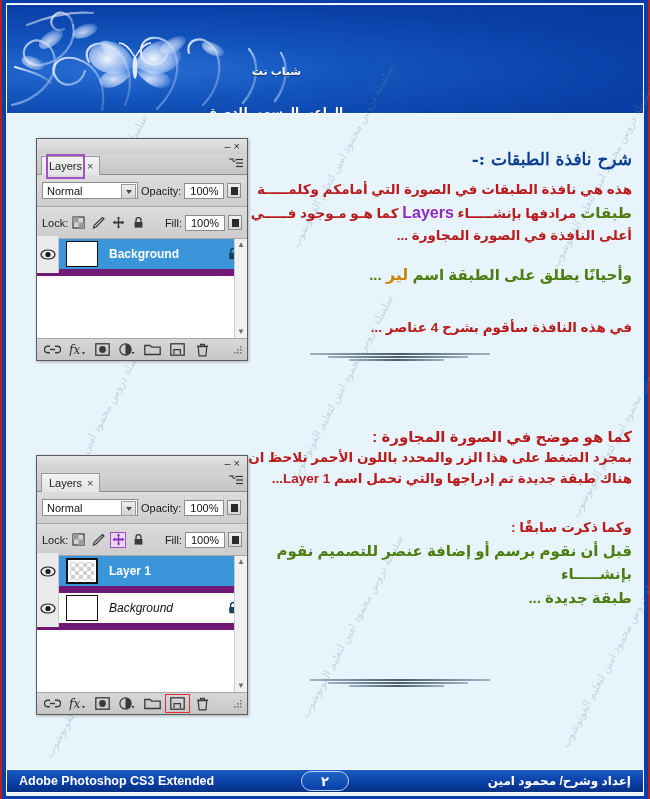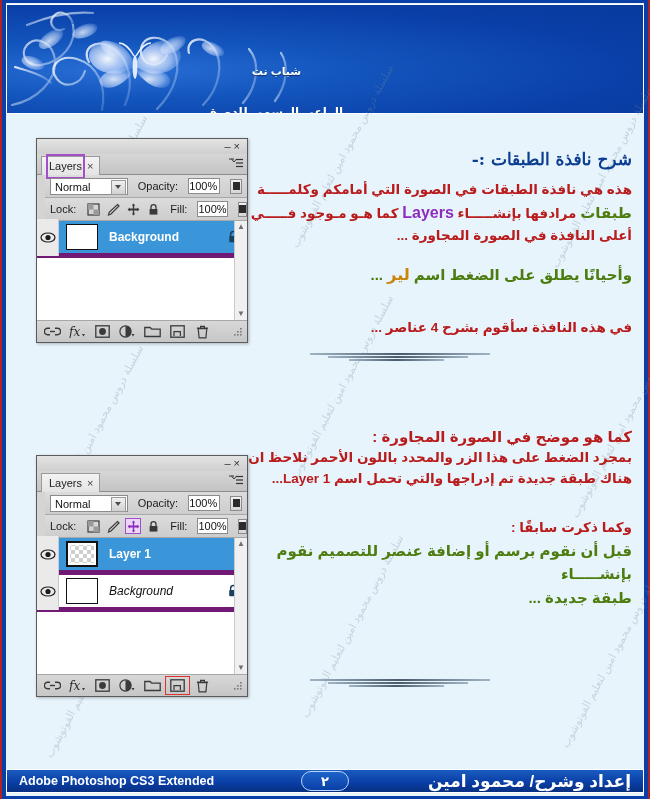--- a/index.html
+++ b/index.html
@@ -154,61 +154,61 @@
     border: 1px solid #9a9a9a; border-bottom: none;
     font-size: 11px; line-height: 19px; color:#1b1b1b;
     display:flex; align-items:center; gap:5px;
   }
   .ps-tab .tabtitle { display:inline-block; }
   .ps-tab.hl .tabtitle { outline: 2px solid #a24fc9; outline-offset: 1px; }
   .ps-tab .tabx { color:#444; font-size:11px; }
   .ps-menu-btn { position:absolute; right:4px; top:4px; font-size:9px; color:#333; line-height:1; }
 
   .ps-row {
-    height: 23px; display:flex; align-items:center; gap:10px;
+    height: 32px; display:flex; align-items:center; gap:3px;
     padding: 0 5px;
     background: linear-gradient(180deg,#dcdcdc,#cdcdcd);
     border-bottom: 1px solid #a8a8a8;
-    font-size: 11px; color:#1b1b1b;margin-left:8px;
+    font-size: 11px; color:#1b1b1b;
   }
   .ps-select {
     position:relative; width: 96px; height: 17px;
     background:#fff; border:1px solid #8c8c8c;
     font-size: 11px; line-height: 16px; padding-left:4px; color:#111;
   }
   .ps-select .arrow {
     position:absolute; right:1px; top:1px; width:15px; height:15px;
     background: linear-gradient(180deg,#f0f0f0,#d2d2d2);
     border:1px solid #9a9a9a;
     display:flex; align-items:center; justify-content:center;
   }
   .ps-select .arrow::after{
     content:""; border-left:3.5px solid transparent; border-right:3.5px solid transparent;
     border-top:4px solid #4a4a4a;
   }
   .ps-label { font-size: 11px; color:#1b1b1b; }
   .ps-numfield {
     width: 40px; height:16px; background:#fff; border:1px solid #8c8c8c;
-    font-size:11px; line-height:15px; text-align:left; color:#111;
+    font-size:11px; line-height:15px; text-align:center; color:#111;
   }
   .ps-arrowbtn {
     width: 14px; height: 15px; background: linear-gradient(180deg,#f2f2f2,#d6d6d6);
     border:1px solid #8c8c8c; display:flex; align-items:center; justify-content:center;
   }
   .ps-arrowbtn::after{ content:""; width:7px; height:8px; background:#2b2b2b; }
 
   .lock-icons { display:flex; align-items:center; gap:6px; }
   .lk { width:14px; height:14px; display:flex; align-items:center; justify-content:center; }
   .lk.hl { outline:1.5px solid #a24fc9; outline-offset:0px; background:#ead7f5; }
   .lk svg { display:block; }
 
   .ps-list { background:#fff; border-bottom:1px solid #a8a8a8; position:relative; }
   .ps-layer {
     height: 37px; display:flex; align-items:center; gap:0;
-    border-bottom:5px solid #701a75; background:#fff;
+    border-bottom:7px solid #701a75; background:#fff;
   }
   .ps-layer.selected { background:#3a95d9; }
   .eye-cell {
     width: 22px; height:37px; display:flex; align-items:center; justify-content:center;
     background:#eaeaea; border-right:1px solid #c9c9c9;
   }
   .ps-layer.selected .eye-cell { background:#eaeaea; }
   .thumb-cell { width: 46px; display:flex; align-items:center; justify-content:center; }
   .thumb {
     width: 32px; height: 26px; border:1px solid #111; background:#fff;
@@ -249,21 +249,21 @@
 
   
   .footer {
     position:absolute; left:6px; right:6px; bottom: 6px; height: 24px;
     background: linear-gradient(180deg,#1a5cc0 0%,#0a3fa8 55%,#062f80 100%);
     border:1px solid #ffffff;
     display:flex; align-items:center; justify-content:space-between;
     padding: 0 12px;
   }
   .footer-left { color:#ffffff; font-size:12.5px; font-weight:bold; direction:ltr; font-family:"Liberation Sans",sans-serif; }
-  .footer-right { color:#ffffff; font-size:17px; font-weight:bold; }
+  .footer-right { color:#ffffff; font-size:12px; font-weight:bold; }
   .pagebubble {
     position:absolute; left:50%; transform:translateX(-50%);
     width: 48px; height: 20px; border-radius: 10px;
     border:1px solid #bcd4ff;
     background: linear-gradient(180deg,#1e63c8,#0a3fa8);
     color:#ffffff; font-size:13px; font-weight:bold;
     display:flex; align-items:center; justify-content:center;
   }
 </style>
 </head>
@@ -344,21 +344,21 @@
 
   <div class="txt-block" style="right:18px; top:118px; width:390px;">
     <div class="head-blue" style="margin-bottom:8px;">شرح نافذة الطبقات :-</div>
     <div class="t-red">هذه هي نافذة الطبقات في الصورة التي أمامكم وكلمـــــة</div>
     <div>
       <span class="t-green">طبقات</span><span class="t-red"> مرادفها بإنشـــــاء </span><span class="t-purple">Layers</span><span class="t-red"> كما هـو مـوجود فـــــي</span>
     </div>
     <div class="t-red">أعلى النافذة في الصورة المجاورة ...</div>
     <div style="height:16px;"></div>
     <div>
-      <span class="t-green">وأحيانًا يطلق على الضغط اسم </span><span class="t-gold">لير</span><span class="t-green"> ...</span>
+      <span class="t-green">وأحيانًا يطلق على الطبقة اسم </span><span class="t-gold">لير</span><span class="t-green"> ...</span>
     </div>
     <div style="height:30px;"></div>
     <div class="t-red">في هذه النافذة سأقوم بشرح 4 عناصر ...</div>
   </div>
 
   <div class="divider" style="right:160px; top:352px;">
     <i></i>
     <i></i>
     <i></i>
   </div>

